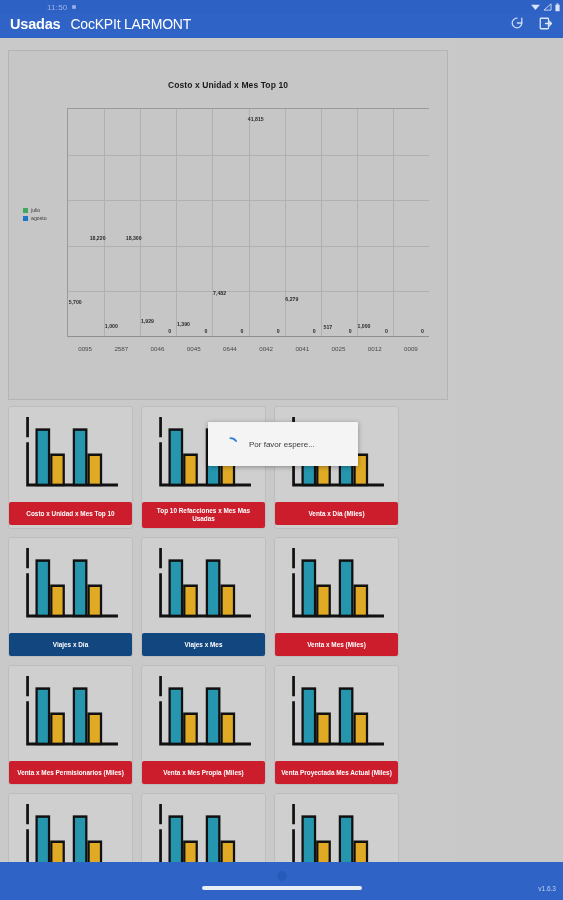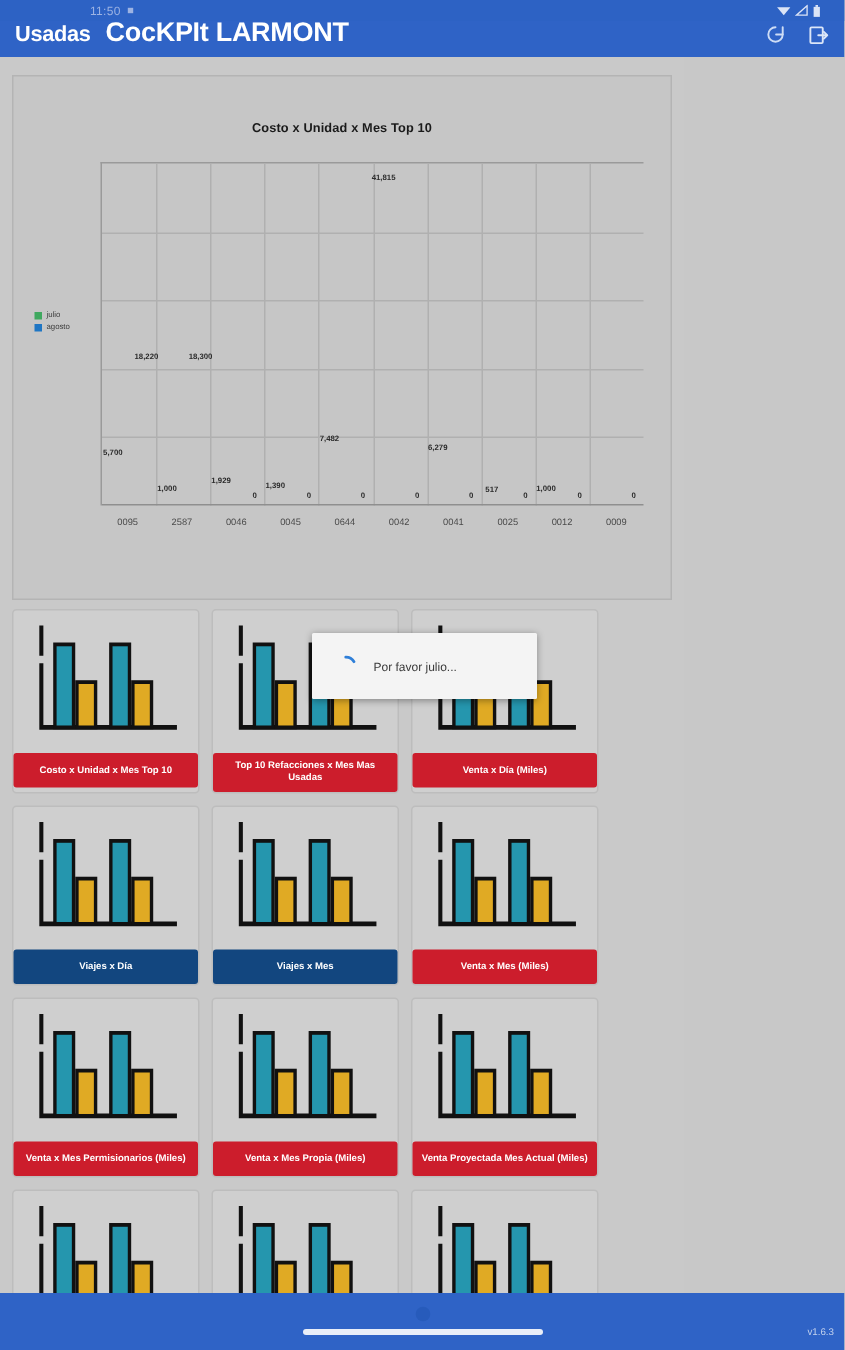--- a/index.html
+++ b/index.html
@@ -7,36 +7,36 @@
   body {
     font-family: "Liberation Sans", sans-serif;
     background:#c8c8c8;
     position:relative;
   }
 
   
   .statusbar{
     position:absolute; top:0; left:0; width:563px; height:14px;
     background:#2d62c4; color:#a8bde8; font-size:8px;
-    display:flex; align-items:center; padding:0 16px; z-index:30;
+    display:flex; align-items:center; padding:0 3px; z-index:30;
   }
   .sb-time{ margin-left:44px; letter-spacing:.2px; color:#9db3e3;}
   .sb-spacer{flex:1;}
   .sb-icons{ display:flex; align-items:center; gap:3px; }
   .sb-icons svg{ display:block; }
 
   
   .appbar{
     position:absolute; top:0; left:0; width:563px; height:38px;
     background:#2f63c6; z-index:20;
     display:flex; align-items:flex-end; padding:0 10px 6px 10px;
   }
   .appbar-titles{ display:flex; align-items:baseline; gap:10px; }
   .app-name{ color:#fff; font-size:14.5px; font-weight:bold; letter-spacing:-.2px;}
-  .app-sub{ color:#fff; font-size:18px; font-weight:bold; letter-spacing:-.2px;}
+  .app-sub{ color:#fff; font-size:14px; font-weight:normal; letter-spacing:-.2px;}
   .appbar-spacer{ flex:1; }
   .appbar-actions{ display:flex; align-items:center; gap:13px; padding-bottom:1px;}
   .appbar-actions svg{ display:block; }
 
   
   .content{
     position:absolute; top:38px; left:0; width:456px; height:824px;
     background:#c9c9c9; overflow:hidden;
   }
 
@@ -477,21 +477,21 @@
     </div>
 </div>
 
 <div class="scrim">
   <div class="dialog">
     <span class="spinner">
       <svg width="17" height="17" viewBox="0 0 20 20">
         <path d="M10 2.5 A7.5 7.5 0 0 1 16.5 6" fill="none" stroke="#2f7fd8" stroke-width="2.2" stroke-linecap="round"></path>
       </svg>
     </span>
-    <span class="dialog-text">Por favor julio...</span>
+    <span class="dialog-text">Por favor espere...</span>
   </div>
 </div>
 
 <div class="bottombar">
   <span class="nav-glyph">
     <svg width="14" height="14" viewBox="0 0 20 20">
         <circle cx="10" cy="10" r="7" fill="#1a4ea8"></circle>
       </svg>
   </span>
   <span class="nav-pill"></span>

